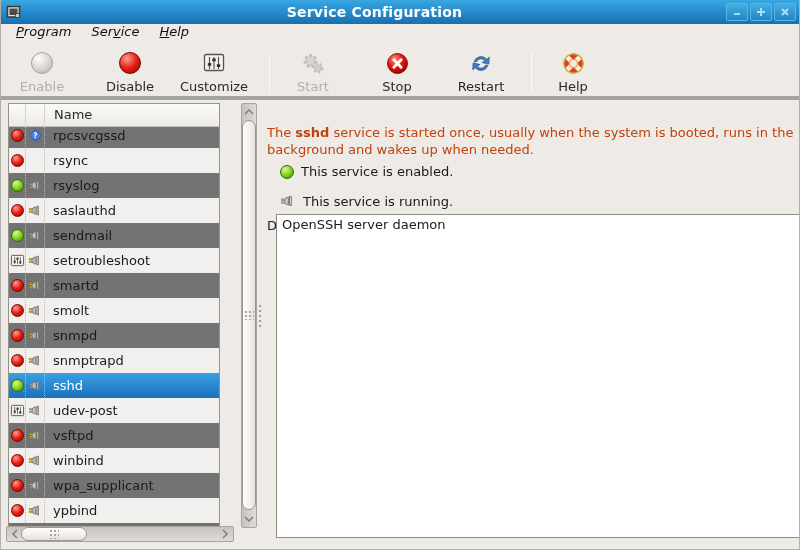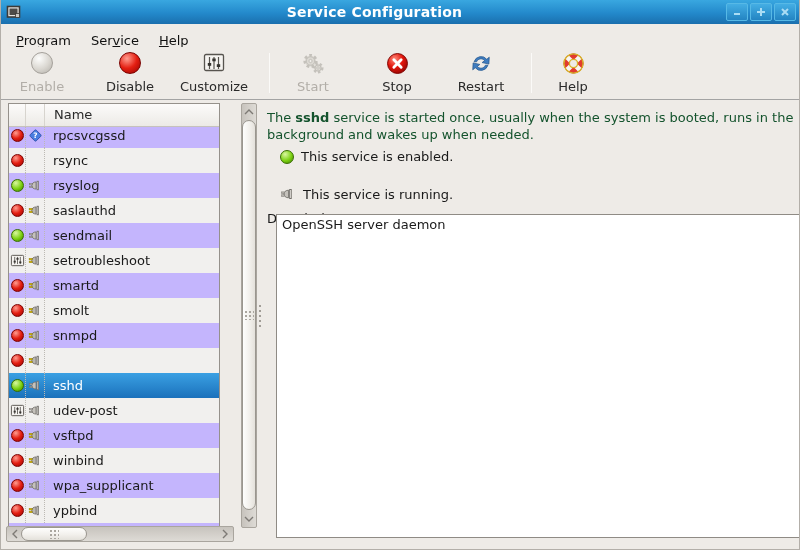--- a/index.html
+++ b/index.html
@@ -12,40 +12,40 @@
   .titlebar { position:absolute; top:0; left:0; width:100%; height:24px;
     background:linear-gradient(#39a7e0,#2389cb 55%,#1a6fae); display:flex; align-items:center; }
   .win-icon { width:18px; height:18px; margin-left:4px; display:flex; align-items:center; justify-content:center; }
   .title { flex:1; text-align:center; color:#fff; font-weight:bold; font-size:14px; letter-spacing:.2px; }
   .win-controls { display:flex; gap:2px; margin-right:3px; }
   .wbtn { width:22px; height:18px; border:1px solid #57b9e6; border-radius:2px;
     background:linear-gradient(#44aee4,#2384c2); display:flex; align-items:center; justify-content:center; }
 
   
   .menubar { position:absolute; top:24px; left:0; width:100%; height:23px; background:#eeebe7; display:flex; padding-left:5px; }
-  .menu-item { padding:9px 10px 0 10px; font-size:13px; color:#111; }
+  .menu-item { padding:0 10px 0 10px; font-size:13px; color:#111;font-style:italic; }
   .menu-item u { text-decoration:underline; }
 
   
   .toolbar { position:absolute; top:47px; left:0; width:100%; height:53px; background:#eeebe7;
-    border-bottom:1px solid #a3a3a3; }
+    border-bottom:4px solid #a3a3a3; }
   .tbtn { position:absolute; top:4px; height:44px; display:flex; flex-direction:column; align-items:center; justify-content:space-between; padding:1px 2px; }
   .tlabel { font-size:13px; color:#2a2a2a; white-space:nowrap; }
   .tbtn.disabled .tlabel { color:#b2aea8; }
   .tsep { position:absolute; top:6px; width:1px; height:40px; background:#c9c5bf; border-right:1px solid #fbfaf8; }
   .dot { border-radius:50%; display:inline-block; }
   .dot.red   { background:radial-gradient(circle at 35% 28%, #ff9d90 0%, #e41f12 50%, #940300 100%); border:1px solid #7c0200; }
   .dot.green { background:radial-gradient(circle at 35% 28%, #d9f6a0 0%, #7bd011 55%, #3c7a00 100%); border:1px solid #386e00; }
   .dot.gray  { background:radial-gradient(circle at 35% 28%, #fdfdfc 0%, #d9d6d0 55%, #b2afa9 100%); border:1px solid #a5a19b; }
   .dot.big { width:22px; height:22px; }
 
   
   .main { position:absolute; top:100px; left:0; width:800px; height:450px; }
 
-  .list-frame { position:absolute; left:7px; top:3px; width:212px; height:425px; border:1px solid #95918b; background:#c4b5fd; overflow:hidden; }
+  .list-frame { position:absolute; left:7px; top:3px; width:212px; height:425px; border:1px solid #95918b; background:#737373; overflow:hidden; }
   .list-header { height:23px; border-bottom:1px solid #c6c2bc; background:linear-gradient(#fcfbfa,#eceae6); display:flex; }
   .hcell.c1 { width:17px; border-right:1px solid #d7d4ce; }
   .hcell.c2 { width:19px; border-right:1px solid #d7d4ce; }
   .hcell.c3 { flex:1; padding-left:9px; line-height:22px; color:#2a2a2a; }
   .list-viewport { position:absolute; top:23px; bottom:0; left:0; right:0; overflow:hidden; }
   .rows { position:absolute; top:-4px; left:0; right:0; }
   .row { height:25px; display:flex; align-items:stretch; }
   .row:nth-child(even) { background:#f1f0ee; }
   .row.selected { background:linear-gradient(#3aa0e3,#1b71bb); color:#fff; }
   .cell1 { width:17px; display:flex; align-items:center; justify-content:center; border-right:1px dotted #bcb9b3; }
@@ -68,23 +68,23 @@
   .hthumb { position:absolute; left:14px; top:0px; width:66px; height:14px; border:1px solid #9a968f; border-radius:7px;
     background:linear-gradient(#fefefd,#f2f0ec 55%,#e4e1db); display:flex; align-items:center; justify-content:center; }
   .grip9 { width:10px; height:10px;
     background-image:radial-gradient(circle,#aaa69f 1px,transparent 1.2px);
     background-size:4px 4px; background-position:0 0; }
   .splitter { position:absolute; left:256px; top:3px; width:6px; height:425px; display:flex; align-items:center; justify-content:center; }
   .gripv { width:2px; height:2px; background:#a19d97; box-shadow:0 5px #a19d97, 0 10px #a19d97, 0 15px #a19d97, 0 20px #a19d97; margin-top:-20px; }
 
   
   .details { position:absolute; left:263px; top:0; width:537px; height:450px; }
-  .summary { margin:9px 0 0 3px; width:529px; line-height:17px; color:#14532d; }
+  .summary { margin:24px 0 0 3px; width:529px; line-height:17px; color:#c2410c; }
   .status-line { margin:6px 0 0 16px; display:flex; align-items:center; gap:7px; }
-  .status-line + .status-line { margin-top:22px; }
+  .status-line + .status-line { margin-top:14px; }
   .desc-label { margin:9px 10px 0 3px; }
   .desc-box { position:absolute; left:12px; top:114px; width:530px; height:324px; background:#fff; border:1px solid #8f8b85; padding:2px 5px; overflow:hidden; }
 
   svg { display:block; }
 </style>
 </head>
 <body>
 
 <div class="window">
 
@@ -353,20 +353,21 @@
                 <span class="dot red mini"></span>
               </span>
               <span class="cell2">
                 <svg width="15" height="15" viewBox="0 0 16 16">
                   <path d="M8.6 4.2 C5.8 4.2 4 5.8 4 8 C4 10.2 5.8 11.8 8.6 11.8 Z" fill="#b9b6b0" stroke="#6f6c67" stroke-width="0.9"></path>
                   <rect x="1.2" y="5.7" width="3.2" height="1.7" fill="#e3c400" stroke="#8a7600" stroke-width="0.5"></rect>
                   <rect x="1.2" y="8.7" width="3.2" height="1.7" fill="#e3c400" stroke="#8a7600" stroke-width="0.5"></rect>
                   <rect x="9.6" y="3.4" width="1.7" height="9.2" fill="#dbd8d3" stroke="#6f6c67" stroke-width="0.8"></rect>
                 </svg>
               </span>
+              <span class="sname">snmptrapd</span>
             </div>
             <div class="row selected">
               <span class="cell1">
                 <span class="dot green mini"></span>
               </span>
               <span class="cell2">
                 <svg width="15" height="15" viewBox="0 0 16 16">
                   <path d="M8.6 4.2 C5.8 4.2 4 5.8 4 8 C4 10.2 5.8 11.8 8.6 11.8 Z" fill="#c4c1bb" stroke="#716e69" stroke-width="0.9"></path>
                   <rect x="1.6" y="5.9" width="3" height="1.5" fill="#b8b5af" stroke="#716e69" stroke-width="0.5"></rect>
                   <rect x="1.6" y="8.8" width="3" height="1.5" fill="#b8b5af" stroke="#716e69" stroke-width="0.5"></rect>

